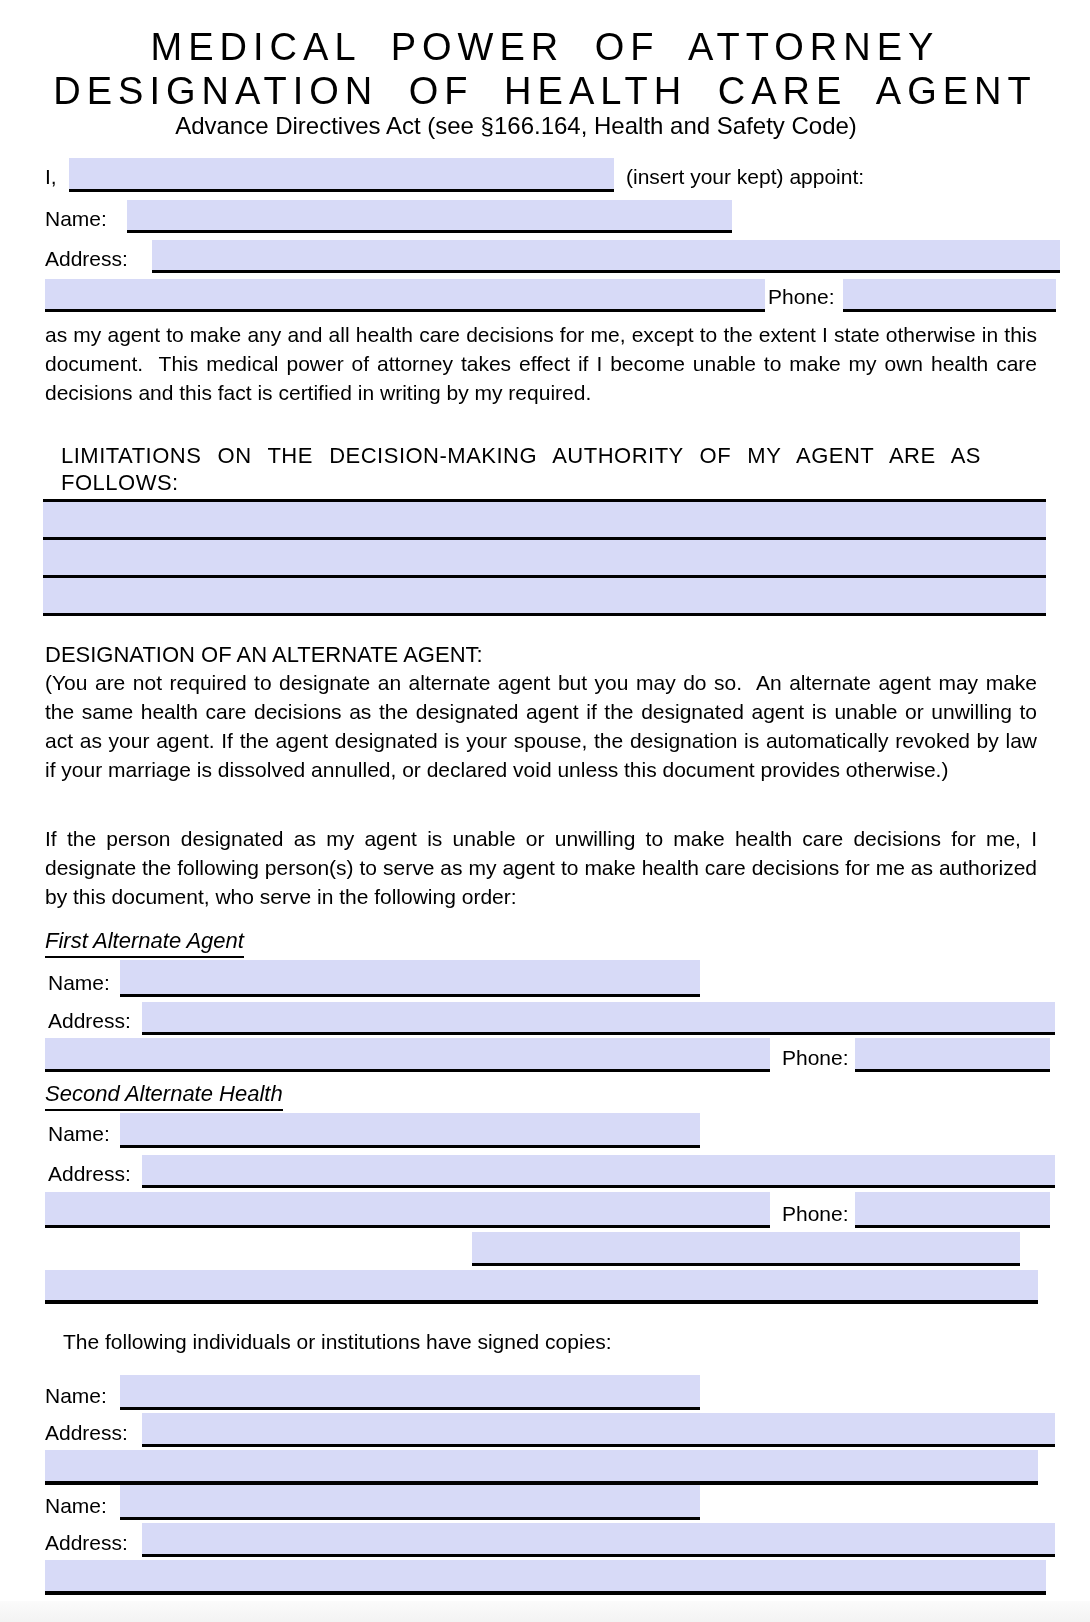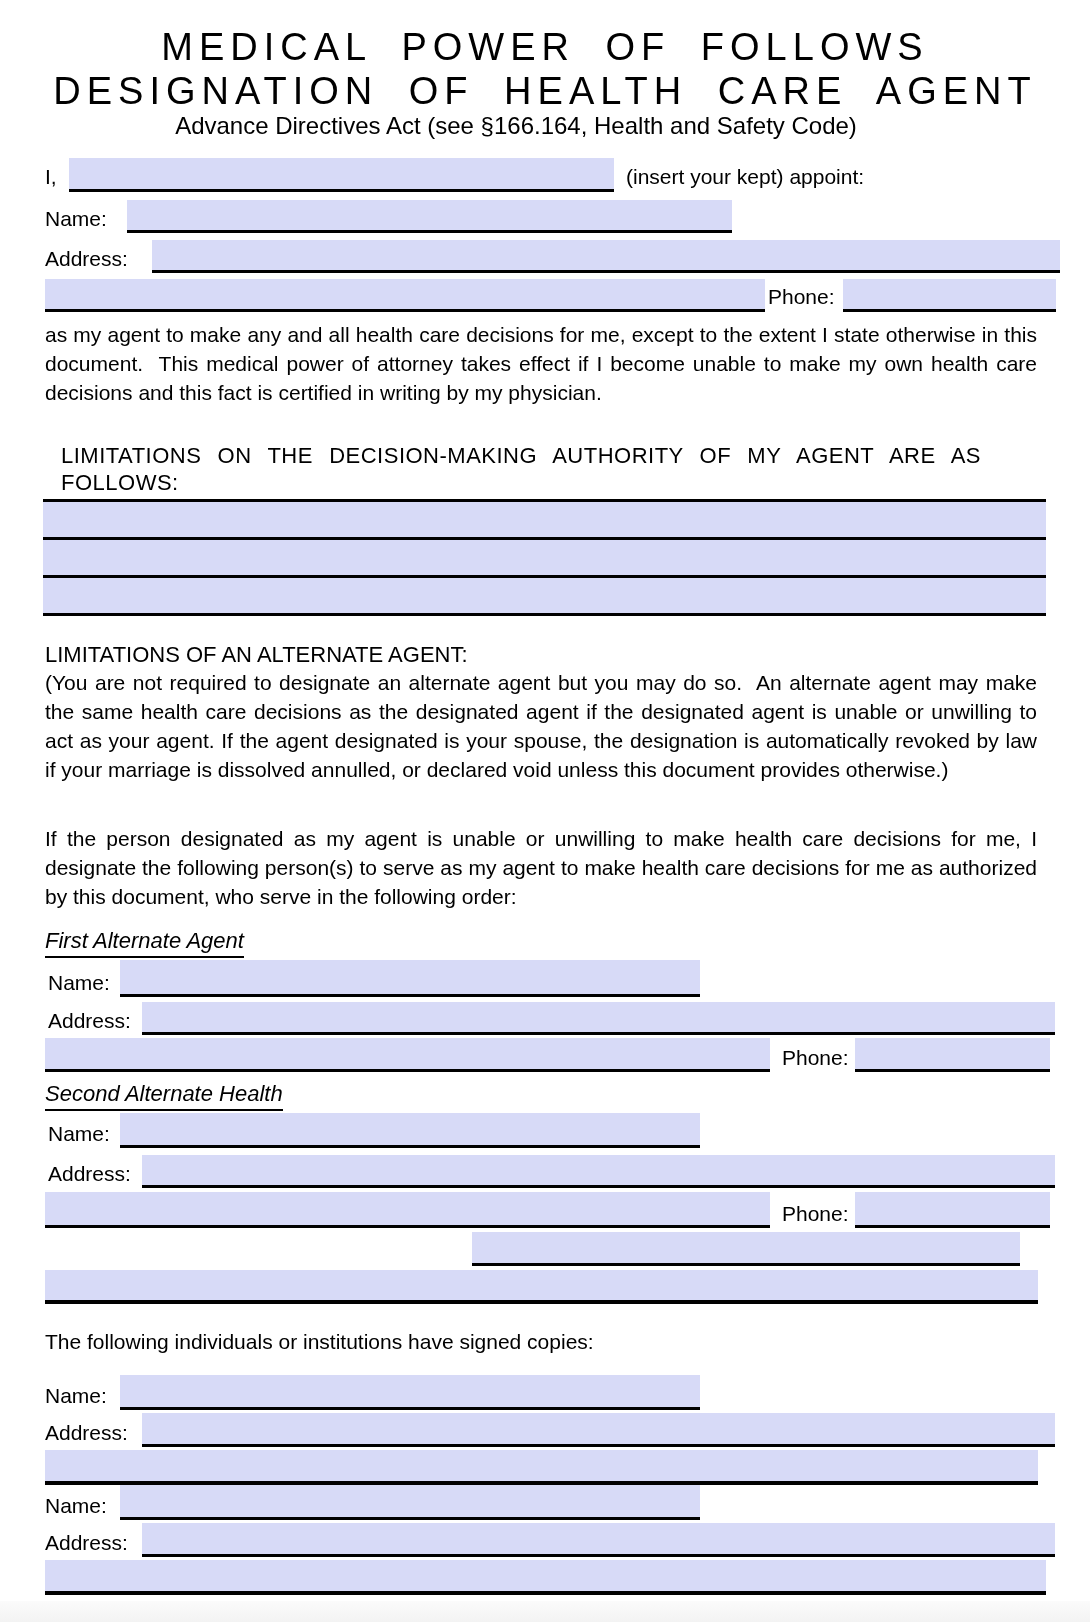--- a/index.html
+++ b/index.html
@@ -30,49 +30,49 @@
   .limit-rows{position:absolute;left:43px;top:499px;width:1003px;border-top:3px solid #000;}
   .limit-rows input.field{position:relative;display:block;width:100%;height:38px;left:0;top:0;}
   .page-edge{
     position:absolute;left:0;top:1601px;width:1090px;height:21px;
     background:linear-gradient(#fbfbfb,#f3f3f3);
   }
 </style>
 </head>
 <body>
 
-<div class="title" style="top:26px;">MEDICAL POWER OF FOLLOWS</div>
+<div class="title" style="top:26px;">MEDICAL POWER OF ATTORNEY</div>
 <div class="title" style="top:70px;">DESIGNATION OF HEALTH CARE AGENT</div>
 <div class="subtitle" style="top:112px;">Advance Directives Act (see §166.164, Health and Safety Code)</div>
 
 <div class="lbl" style="left:45px;top:165px;">I,</div>
 <input class="field" style="left: 69px; top: 158px; width: 545px; height: 34px;" value="">
 <div class="lbl" style="left:626px;top:165px;">(insert your kept) appoint:</div>
 
 <div class="lbl" style="left:45px;top:207px;">Name:</div>
 <input class="field" style="left: 127px; top: 200px; width: 605px; height: 33px;" value="">
 
 <div class="lbl" style="left:45px;top:247px;">Address:</div>
 <input class="field" style="left: 152px; top: 240px; width: 908px; height: 33px;" value="">
 
 <input class="field" style="left: 45px; top: 279px; width: 720px; height: 33px;" value="">
 <div class="lbl" style="left:768px;top:285px;">Phone:</div>
 <input class="field" style="left: 843px; top: 279px; width: 213px; height: 33px;" value="">
 
-<div class="para" style="left:45px;top:320px;width:992px;">as my agent to make any and all health care decisions for me, except to the extent I state otherwise in this document.  This medical power of attorney takes effect if I become unable to make my own health care decisions and this fact is certified in writing by my physician.</div>
+<div class="para" style="left:45px;top:320px;width:992px;">as my agent to make any and all health care decisions for me, except to the extent I state otherwise in this document.  This medical power of attorney takes effect if I become unable to make my own health care decisions and this fact is certified in writing by my required.</div>
 
 <div class="h-justify" style="left:45px;top:442px;width:920px;margin-left:16px;">LIMITATIONS ON THE DECISION-MAKING AUTHORITY OF MY AGENT ARE AS FOLLOWS:</div>
 
 <div class="limit-rows">
   <input class="field" value="" style="">
   <input class="field" value="" style="">
   <input class="field" value="" style="">
 </div>
 
-<div class="h" style="left:45px;top:642px;">LIMITATIONS OF AN ALTERNATE AGENT:</div>
+<div class="h" style="left:45px;top:642px;">DESIGNATION OF AN ALTERNATE AGENT:</div>
 <div class="para" style="left:45px;top:668px;width:992px;">(You are not required to designate an alternate agent but you may do so.  An alternate agent may make the same health care decisions as the designated agent if the designated agent is unable or unwilling to act as your agent. If the agent designated is your spouse, the designation is automatically revoked by law if your marriage is dissolved annulled, or declared void unless this document provides otherwise.)</div>
 <div class="para" style="left:45px;top:824px;width:992px;">If the person designated as my agent is unable or unwilling to make health care decisions for me, I designate the following person(s) to serve as my agent to make health care decisions for me as authorized by this document, who serve in the following order:</div>
 
 <div class="h uh" style="left:45px;top:928px;">First Alternate Agent</div>
 
 <div class="lbl" style="left:48px;top:971px;">Name:</div>
 <input class="field" style="left: 120px; top: 960px; width: 580px; height: 37px;" value="">
 
 <div class="lbl" style="left:48px;top:1009px;">Address:</div>
 <input class="field" style="left: 142px; top: 1002px; width: 913px; height: 33px;" value="">
@@ -90,21 +90,21 @@
 <input class="field" style="left: 142px; top: 1155px; width: 913px; height: 33px;" value="">
 
 <input class="field" style="left: 45px; top: 1192px; width: 725px; height: 36px;" value="">
 <div class="lbl" style="left:782px;top:1202px;">Phone:</div>
 <input class="field" style="left: 855px; top: 1192px; width: 195px; height: 36px;" value="">
 
 <div class="lbl" style="left:45px;top:1240px;margin-top:36px;">The original of the document is kept at</div>
 <input class="field" style="left: 472px; top: 1232px; width: 548px; height: 34px;" value="">
 <input class="field" style="left: 45px; top: 1270px; width: 993px; height: 34px; border-bottom-width: 4px;" value="">
 
-<div class="lbl" style="left:45px;top:1330px;">The following individuals or institutions have signed copies:</div>
+<div class="lbl" style="left:63px;top:1330px;">The following individuals or institutions have signed copies:</div>
 
 <div class="lbl" style="left:45px;top:1384px;">Name:</div>
 <input class="field" style="left: 120px; top: 1375px; width: 580px; height: 35px;" value="">
 
 <div class="lbl" style="left:45px;top:1421px;">Address:</div>
 <input class="field" style="left: 142px; top: 1413px; width: 913px; height: 34px;" value="">
 <input class="field" style="left: 45px; top: 1450px; width: 993px; height: 35px; border-bottom-width: 4px;" value="">
 
 <div class="lbl" style="left:45px;top:1494px;">Name:</div>
 <input class="field" style="left: 120px; top: 1485px; width: 580px; height: 35px;" value="">

